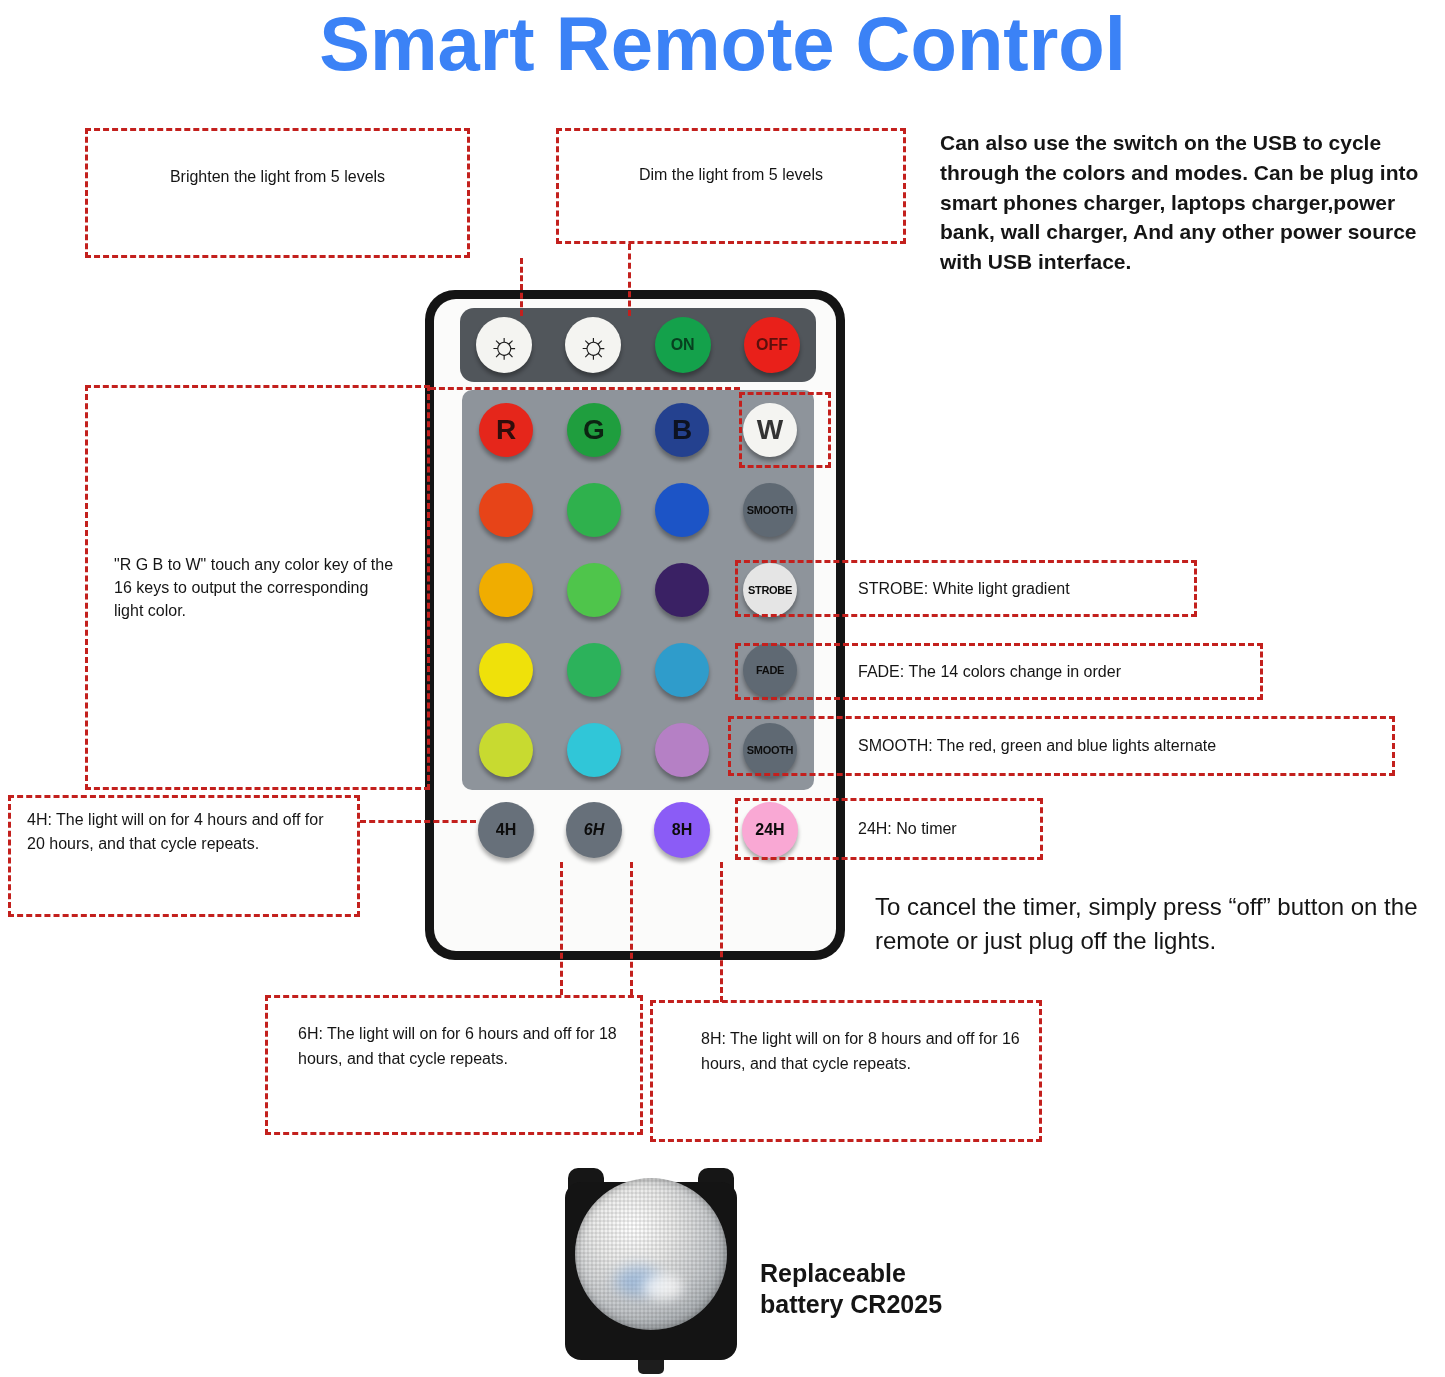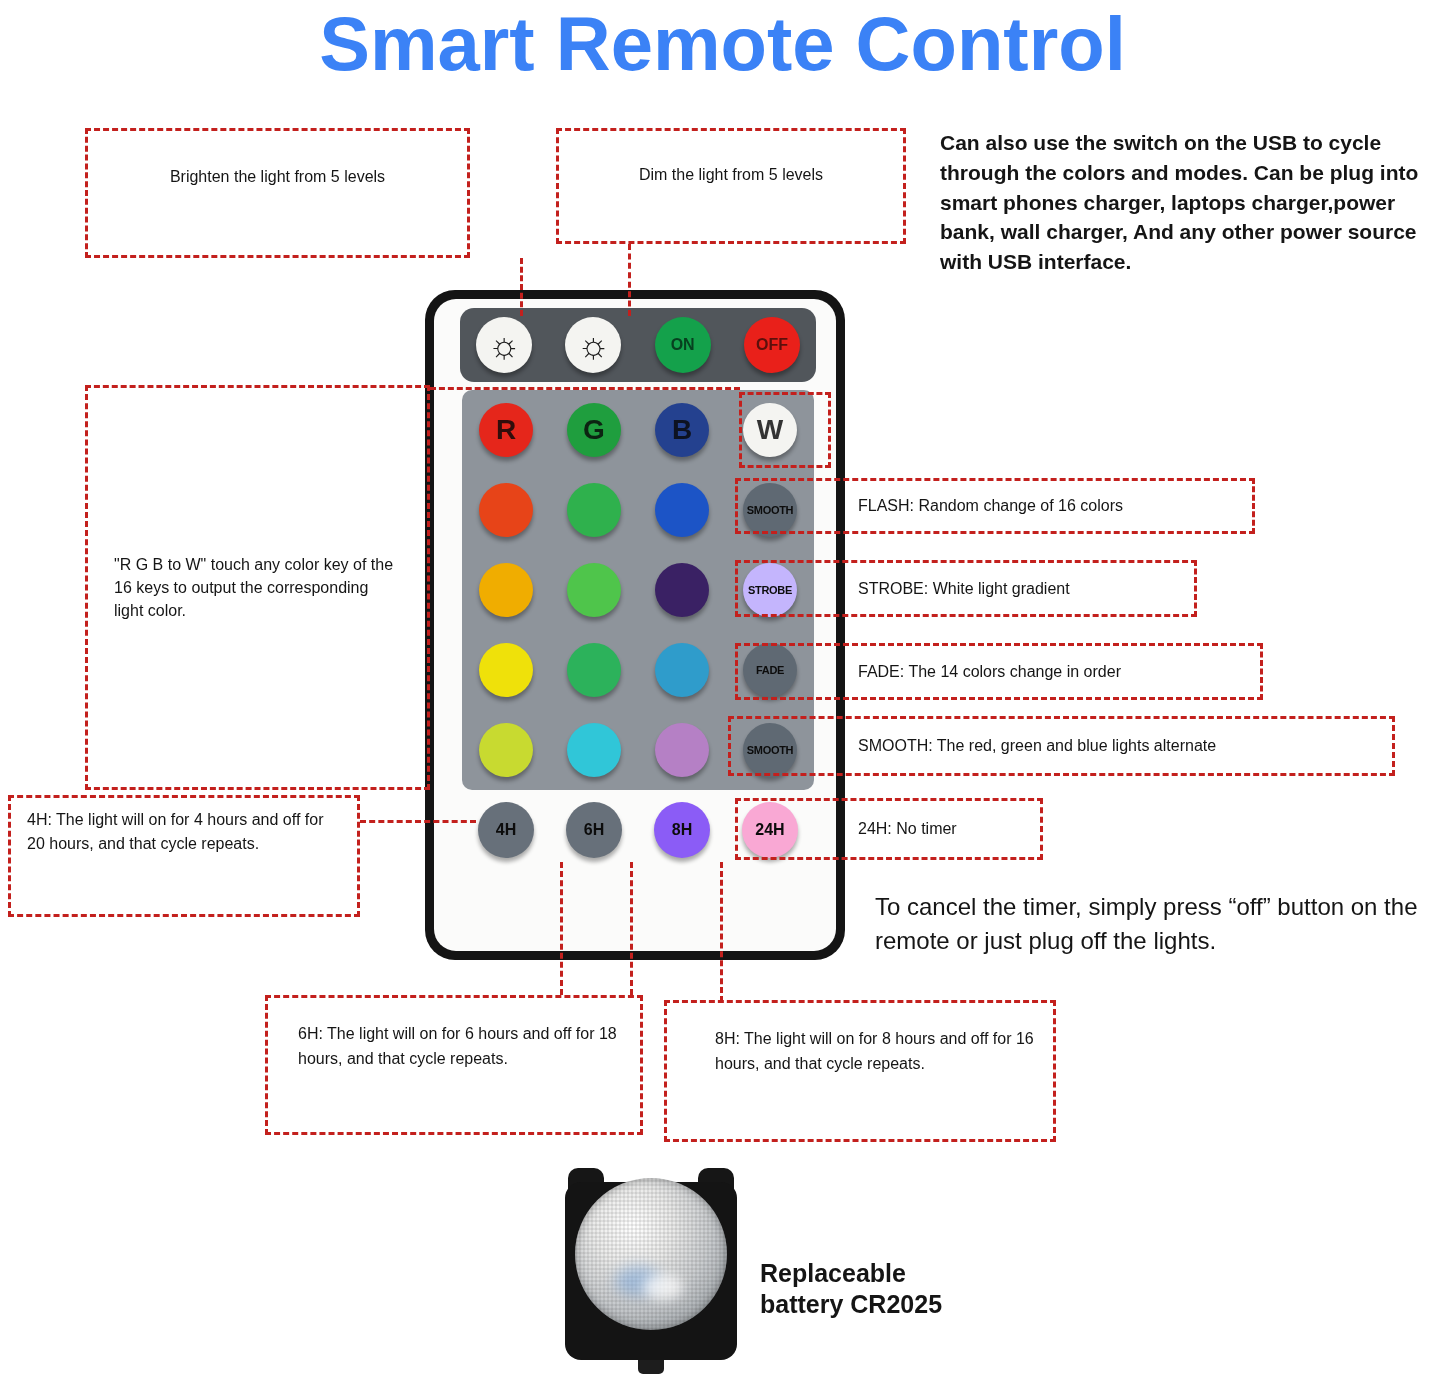--- a/index.html
+++ b/index.html
@@ -160,21 +160,21 @@
           <div class="cell">
             <div class="btn plain" style="background: rgb(240, 173, 0);"></div>
           </div>
           <div class="cell">
             <div class="btn plain" style="background: rgb(79, 197, 75);"></div>
           </div>
           <div class="cell">
             <div class="btn plain" style="background: rgb(58, 33, 100);"></div>
           </div>
           <div class="cell">
-            <div class="btn mode" style="background: #c4b5fd;">
+            <div class="btn mode" style="background: #e5e5e5;">
               <span class="cap">STROBE</span>
             </div>
           </div>
           <div class="cell">
             <div class="btn plain" style="background: rgb(239, 225, 10);"></div>
           </div>
           <div class="cell">
             <div class="btn plain" style="background: rgb(44, 178, 91);"></div>
           </div>
           <div class="cell">
@@ -200,41 +200,38 @@
             </div>
           </div>
         </div>
       <div class="timer-strip" id="timer-row">
           <div class="cell">
             <div class="btn timer" style="background: rgb(103, 112, 122);">
               <span class="cap">4H</span>
             </div>
           </div>
           <div class="cell">
-            <div class="btn timer" style="background: rgb(103, 112, 122);">
+            <div class="btn timer" style="background: rgb(103, 112, 122); font-style: italic;">
               <span class="cap">6H</span>
             </div>
           </div>
           <div class="cell">
             <div class="btn timer" style="background: #8b5cf6;">
               <span class="cap">8H</span>
             </div>
           </div>
           <div class="cell">
             <div class="btn timer" style="background: #f9a8d4;">
               <span class="cap">24H</span>
             </div>
           </div>
         </div>
     </div>
   </div>
 
-  <div class="rbox flexbox" style="left:735px;top:478px;width:520px;height:56px;padding-left:120px;">
-    <p class="note">FLASH: Random change of 16 colors</p>
-  </div>
   <div class="rbox flexbox" style="left:735px;top:560px;width:462px;height:57px;padding-left:120px;">
     <p class="note">STROBE: White light gradient</p>
   </div>
   <div class="rbox flexbox" style="left:735px;top:643px;width:528px;height:57px;padding-left:120px;">
     <p class="note">FADE: The 14 colors change in order</p>
   </div>
   <div class="rbox flexbox" style="left:728px;top:716px;width:667px;height:60px;padding-left:127px;">
     <p class="note">SMOOTH: The red, green and blue lights alternate</p>
   </div>
   <div class="rbox flexbox" style="left:735px;top:798px;width:308px;height:62px;padding-left:120px;text-align:center;">
@@ -248,21 +245,21 @@
 
   <p class="cancel-note">To cancel the timer, simply press “off” button on the remote or just plug off the lights.</p>
 
   <div class="vline" style="left:560px;top:862px;height:133px;"></div>
   <div class="vline" style="left:630px;top:862px;height:133px;"></div>
   <div class="vline" style="left:720px;top:862px;height:140px;"></div>
 
   <div class="rbox" style="left:265px;top:995px;width:378px;height:140px;padding:24px 10px 0 30px;">
     <p class="note" style="line-height:1.55;">6H: The light will on for 6 hours and off for 18 hours, and that cycle repeats.</p>
   </div>
-  <div class="rbox" style="left:664px;top:1000px;width:392px;height:142px;padding:24px 10px 0 48px;">
+  <div class="rbox" style="left:650px;top:1000px;width:392px;height:142px;padding:24px 10px 0 48px;">
     <p class="note" style="line-height:1.55;">8H: The light will on for 8 hours and off for 16 hours, and that cycle repeats.</p>
   </div>
 
   <div class="battery">
     <div class="clip left"></div>
     <div class="clip right"></div>
     <div class="holder"></div>
     <div class="coin">
       <div class="tint-blue"></div>
       <div class="tint-white"></div>

